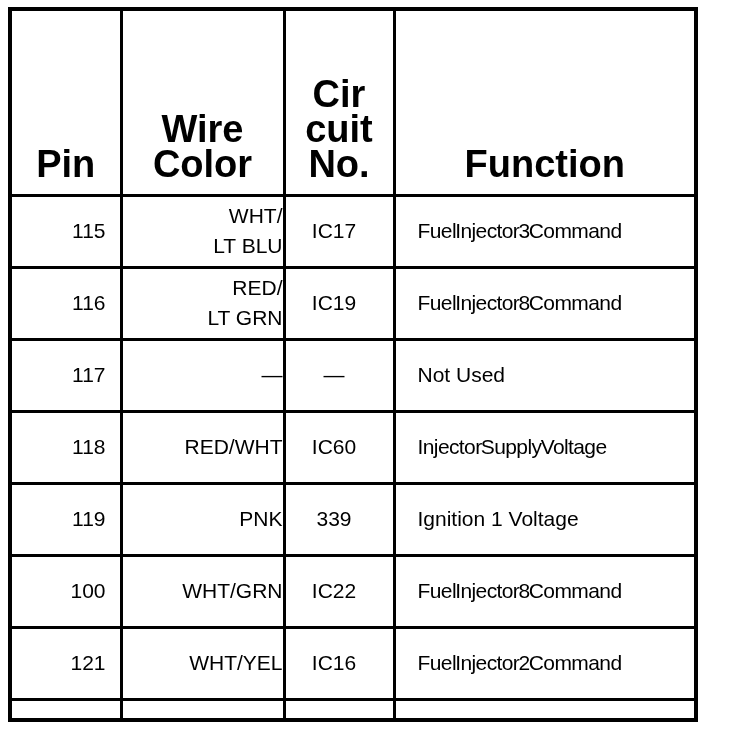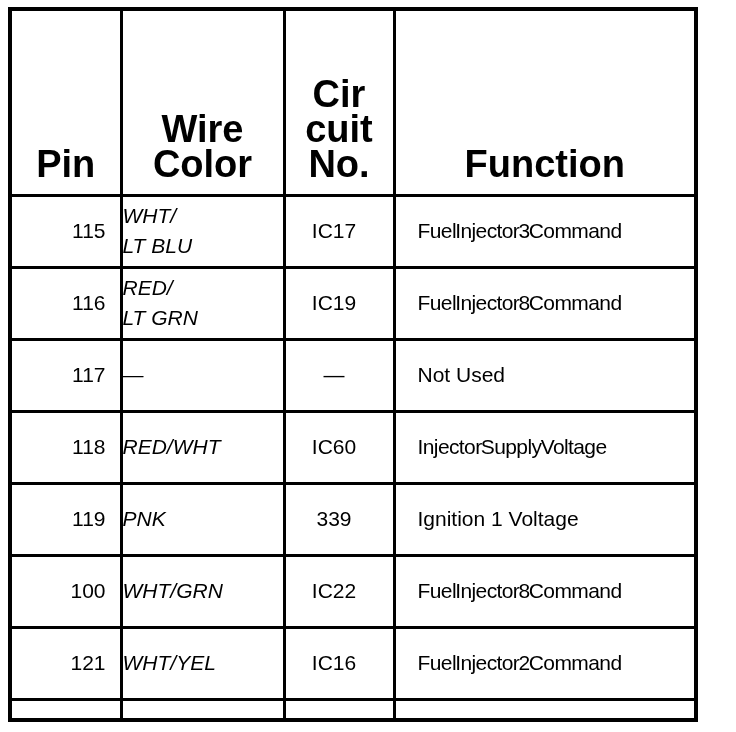--- a/index.html
+++ b/index.html
@@ -56,22 +56,21 @@
     line-height: 30px;
     vertical-align: middle;
     padding: 0;
     white-space: pre-line;
   }
   td.col-pin {
     text-align: right;
     padding-right: 14px;
   }
   td.col-wire {
-    text-align: left;
-    font-style: italic;
+    text-align: right;
   }
   td.col-circuit {
     text-align: center;
     padding-right: 10px;
   }
   td.col-function {
     text-align: left;
     padding-left: 22px;
   }
   td.col-function.tight {

